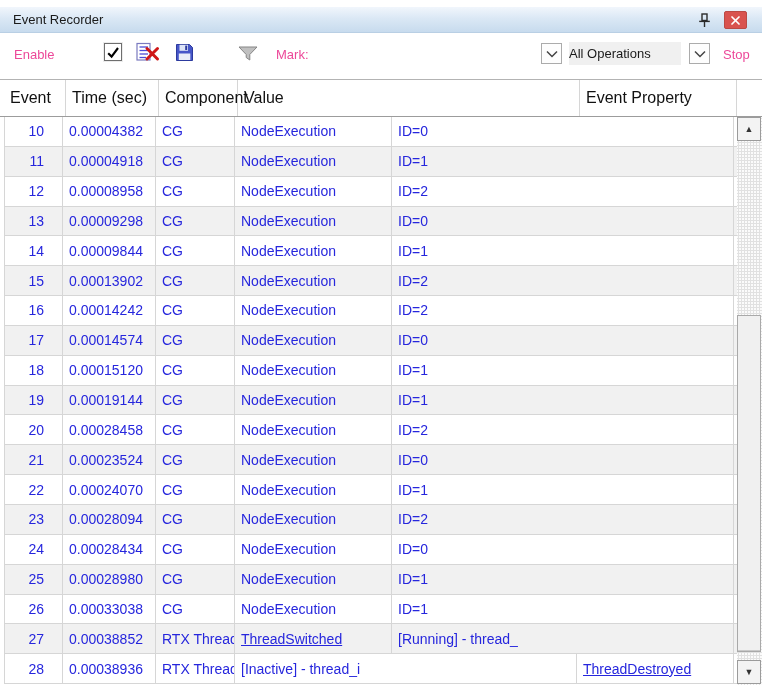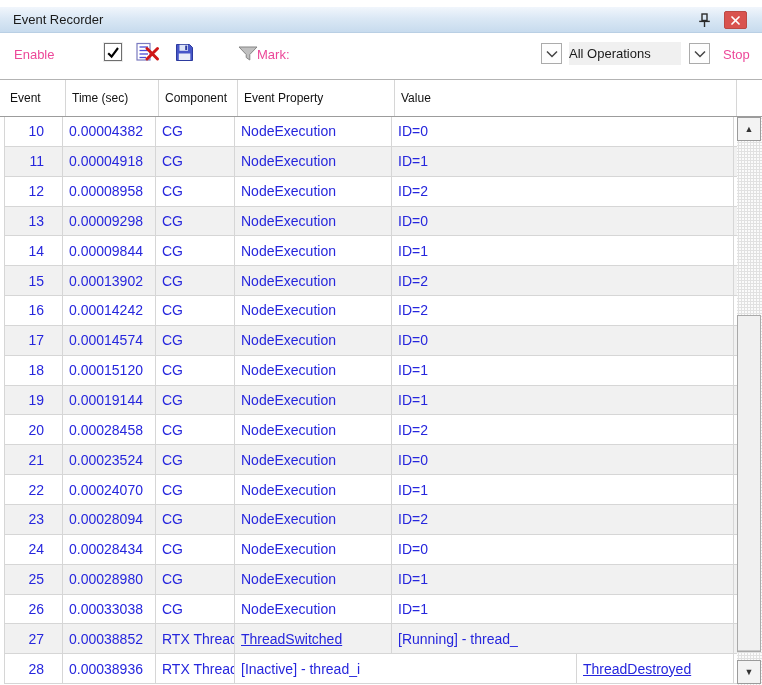--- a/index.html
+++ b/index.html
@@ -17,42 +17,42 @@
   .title{ margin-left:13px; font-size:13px; color:#1a1a1a; }
   .pin-btn{ position:absolute; right:49px; top:4px; width:18px; height:18px;
     display:flex; align-items:center; justify-content:center; }
   .close-btn{ position:absolute; right:15px; top:4px; width:23px; height:18px;
     background:var(--close-red,#d9534f); border:1px solid #bb4a45; border-radius:2px;
     display:flex; align-items:center; justify-content:center; }
   
   .toolbar{ position:absolute; top:33px; left:0; width:762px; height:46px; background:#fff; }
   .tb-label{ position:absolute; font-size:13px; color:#ec4899; top:14px; }
   .lbl-enable{ left:14px; }
-  .lbl-mark{ left:257px;text-align:right; }
+  .lbl-mark{ left:276px;text-align:right; }
   .lbl-stop{ left:723px; width:45px; overflow:hidden; white-space:nowrap; }
   .checkbox{ position:absolute; left:104px; top:10px; width:18px; height:18px;
     background:#fff; border:1px solid #6e6e6e; box-shadow:0 0 0 1px #ececec;
     display:flex; align-items:center; justify-content:center; }
   .tool-btn{ position:absolute; display:flex; align-items:center; justify-content:center; }
   .btn-clear{ left:136px; top:9px; }
   .btn-save{ left:175px; top:10px; }
   .btn-filter{ left:238px; top:13px; }
   .mark-input{ position:absolute; left:313px; top:9px; width:226px; height:22px; background:#fff; }
   .combo-btn{ position:absolute; top:10px; width:21px; height:21px; background:#fdfdfd;
     border:1px solid #ababab; display:flex; align-items:center; justify-content:center; }
   .combo-mark{ left:541px; }
   .combo-ops{ left:689px; }
   .ops-select{ position:absolute; left:569px; top:9px; width:112px; height:23px;
     background:#f0f0f0; font-size:13px; color:#1a1a1a;
     display:flex; align-items:center; }
   
   .thead{ position:absolute; top:79px; left:0; width:762px; height:38px;
     border-top:1px solid #b3b3b3; border-bottom:1px solid #9c9c9c;
     display:flex; padding-left:8px; background:#fff; }
-  .hcell{ display:flex; align-items:center; font-size:12px; color:#111;
+  .hcell{ display:flex; align-items:center; font-size:16px; color:#111;
     border-right:1px solid var(--grid,#d6d6d6); padding-left:6px; }
   .w-event{ width:58px; } .w-time{ width:93px; } .w-comp{ width:79px; }
   .w-prop{ width:157px; } .w-val{ width:342px; }
   .hcell.w-event{ padding-left:2px; }
   
   .tbody{ position:absolute; top:117px; left:0; width:737px; height:568px; overflow:hidden; }
   .row{ display:flex; height:29.85px; margin-left:4px; background:#fff;
     border-bottom:1px solid var(--grid,#d6d6d6); border-left:1px solid var(--grid,#d6d6d6); }
   .row.alt{ background:var(--row-alt,#f1f1f1); }
   .cell{ display:flex; align-items:center; font-size:14px;
@@ -147,22 +147,22 @@
         <polyline points="1,1.5 6,6.5 11,1.5" fill="none" stroke="#444" stroke-width="1.5"></polyline>
       </svg>
     </span>
     <span class="tb-label lbl-stop">Stop</span>
   </div>
 
   <div class="thead">
     <div class="hcell w-event">Event</div>
     <div class="hcell w-time">Time (sec)</div>
     <div class="hcell w-comp">Component</div>
+    <div class="hcell w-val">Value</div>
     <div class="hcell w-prop">Event Property</div>
-    <div class="hcell w-val">Value</div>
   </div>
 
   <div class="tbody">
       <div class="row">
         <div class="cell cell-event">
           <span>10</span>
         </div>
         <div class="cell cell-time">
           <span>0.00004382</span>
         </div>

